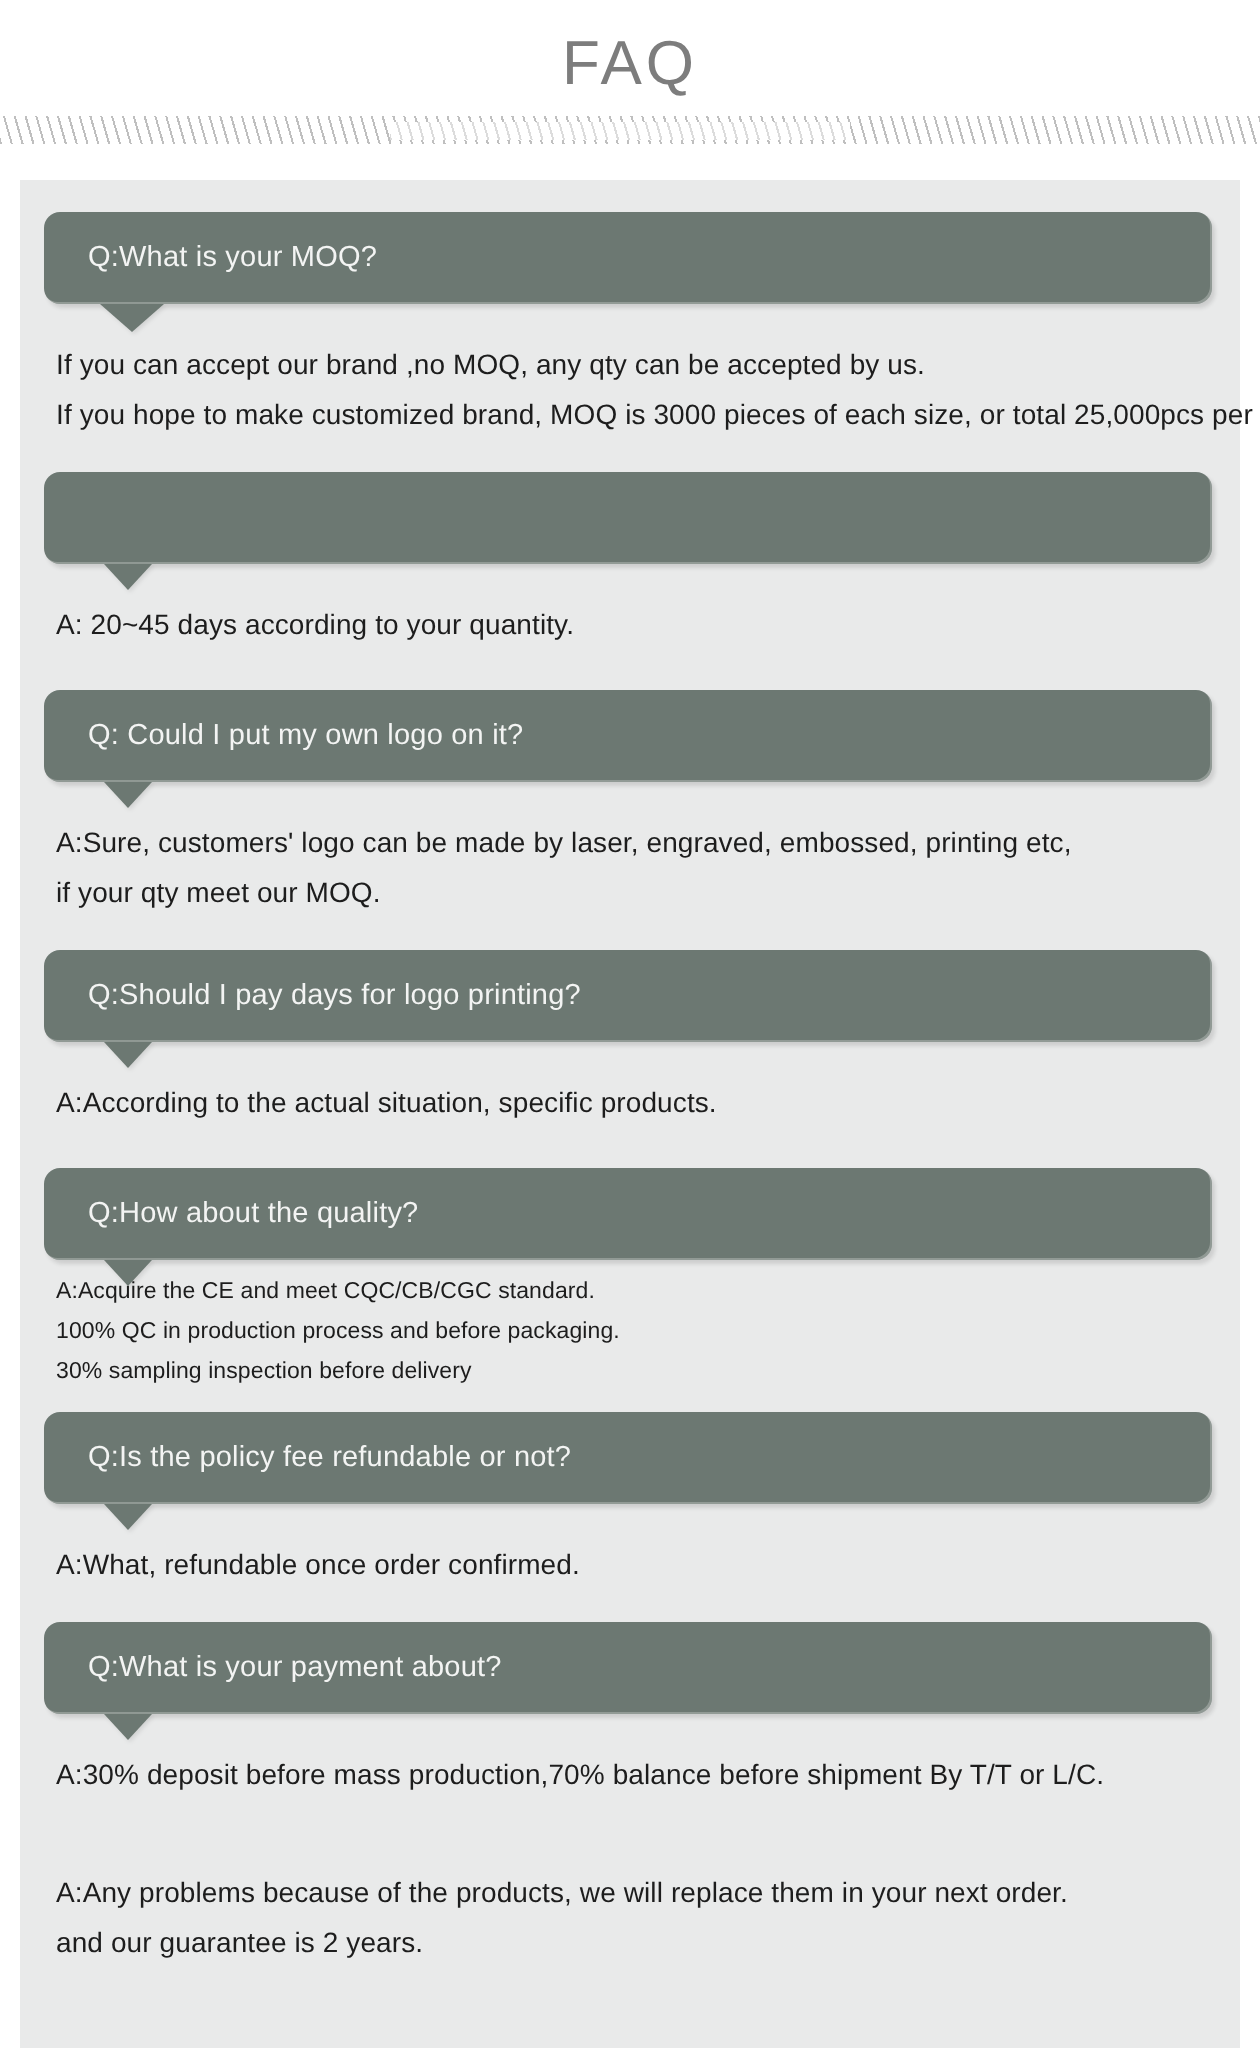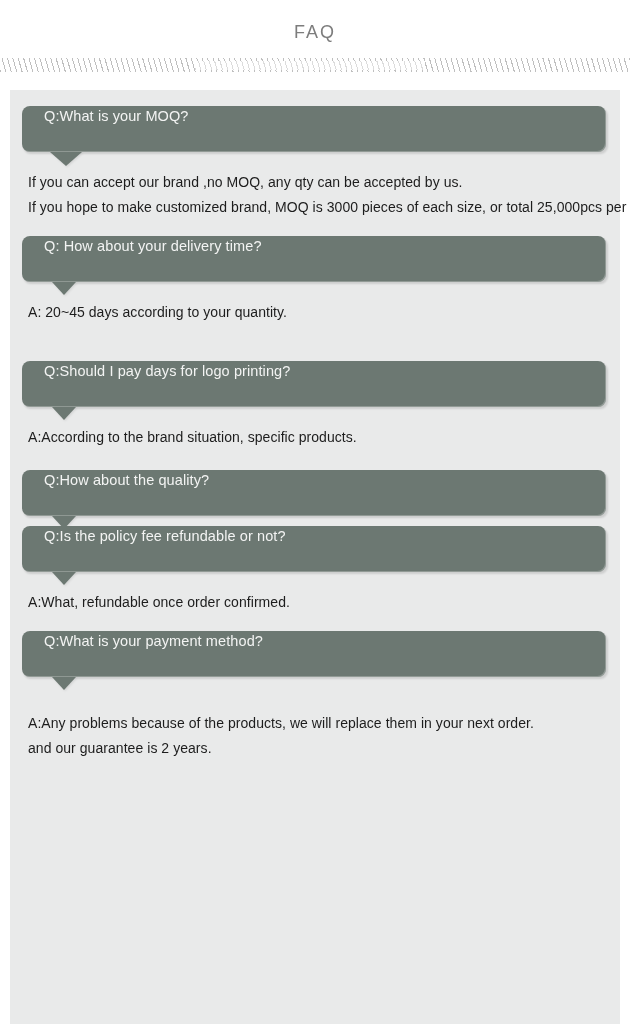--- a/index.html
+++ b/index.html
@@ -18,21 +18,21 @@
 
   
   .page-header {
     height: 90px;
     background: #ffffff;
     position: relative;
   }
 
   .page-title {
     text-align: center;
-    font-size: 18px;
+    font-size: 31px;
     font-weight: 400;
     color: #7d7d7d;
     letter-spacing: 2px;
     padding-top: 17px;
     line-height: 30px;
   }
 
   
   .divider {
     position: absolute;
@@ -83,21 +83,21 @@
   }
 
   
   .q-bubble {
     position: relative;
     margin: 0 14px 0 12px;
     background: #6c7872;
     border-radius: 8px;
     min-height: 46px;
     display: flex;
-    align-items: flex-start;
+    align-items: center;
     padding: 0 0 0 22px;
     box-shadow: 1.5px 2px 2px rgba(0,0,0,0.12),
                 inset -1px -1px 0 rgba(255,255,255,0.25);
   }
 
   .q-text {
     color: #f3f4f3;
     font-size: 14.5px;
     font-weight: 400;
     line-height: 20px;
@@ -167,70 +167,87 @@
     <div class="a-block">
       <div class="a-line">If you can accept our brand ,no MOQ, any qty can be accepted by us.</div>
       <div class="a-line">If you hope to make customized brand, MOQ is 3000 pieces of each size, or total 25,000pcs per series.</div>
     </div>
   </div>
 
   <div class="spacer-md"></div>
 
   <div class="faq-item">
     <div class="q-bubble">
-      <span class="q-text">Q: How about your delivery time?</span>
       <span class="q-tail narrow"></span>
     </div>
     <div class="a-block">
       <div class="a-line">A: 20~45 days according to your quantity.</div>
     </div>
   </div>
 
   <div class="spacer-lg"></div>
 
+  <div class="faq-item">
+    <div class="q-bubble">
+      <span class="q-text">Q: Could I put my own logo on it?</span>
+      <span class="q-tail narrow"></span>
+    </div>
+    <div class="a-block">
+      <div class="a-line">A:Sure, customers' logo can be made by laser, engraved, embossed, printing etc,</div>
+      <div class="a-line">if your qty meet our MOQ.</div>
+    </div>
+  </div>
 
   <div class="spacer-md"></div>
 
   <div class="faq-item">
     <div class="q-bubble">
       <span class="q-text">Q:Should I pay days for logo printing?</span>
       <span class="q-tail narrow"></span>
     </div>
     <div class="a-block">
-      <div class="a-line">A:According to the brand situation, specific products.</div>
+      <div class="a-line">A:According to the actual situation, specific products.</div>
     </div>
   </div>
 
   <div class="spacer-lg"></div>
 
   <div class="faq-item">
     <div class="q-bubble">
       <span class="q-text">Q:How about the quality?</span>
       <span class="q-tail narrow"></span>
     </div>
+    <div class="a-block small">
+      <div class="a-line">A:Acquire the CE and meet CQC/CB/CGC standard.</div>
+      <div class="a-line">100% QC in production process and before packaging.</div>
+      <div class="a-line">30% sampling inspection before delivery</div>
+    </div>
   </div>
 
   <div class="spacer-sm"></div>
 
   <div class="faq-item">
     <div class="q-bubble">
       <span class="q-text">Q:Is the policy fee refundable or not?</span>
       <span class="q-tail narrow"></span>
     </div>
     <div class="a-block">
       <div class="a-line">A:What, refundable once order confirmed.</div>
     </div>
   </div>
 
   <div class="spacer-md"></div>
 
   <div class="faq-item">
     <div class="q-bubble">
-      <span class="q-text">Q:What is your payment method?</span>
-      <span class="q-tail narrow"></span>
+      <span class="q-text">Q:What is your payment about?</span>
+      <span class="q-tail narrow"></span>
+    </div>
+    <div class="a-block">
+      <div class="a-line">A:30% deposit before mass production,70% balance before shipment By T/T or L/C.</div>
     </div>
   </div>
 
   <div class="spacer-md"></div>
 
   <div class="faq-item">
     <div class="a-block">
       <div class="a-line">A:Any problems because of the products, we will replace them in your next order.</div>
       <div class="a-line">and our guarantee is 2 years.</div>
     </div>

